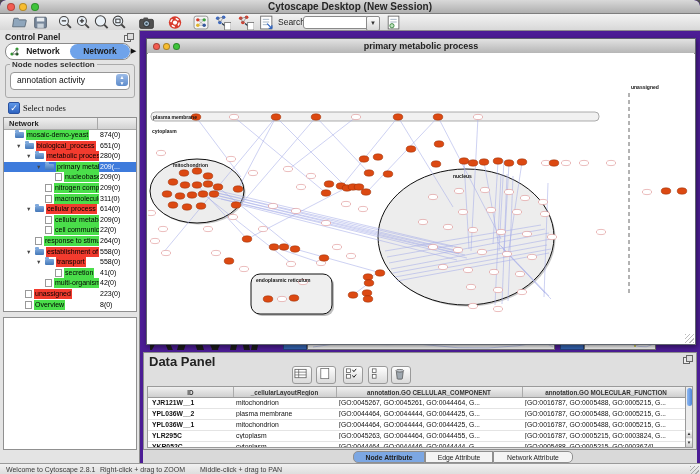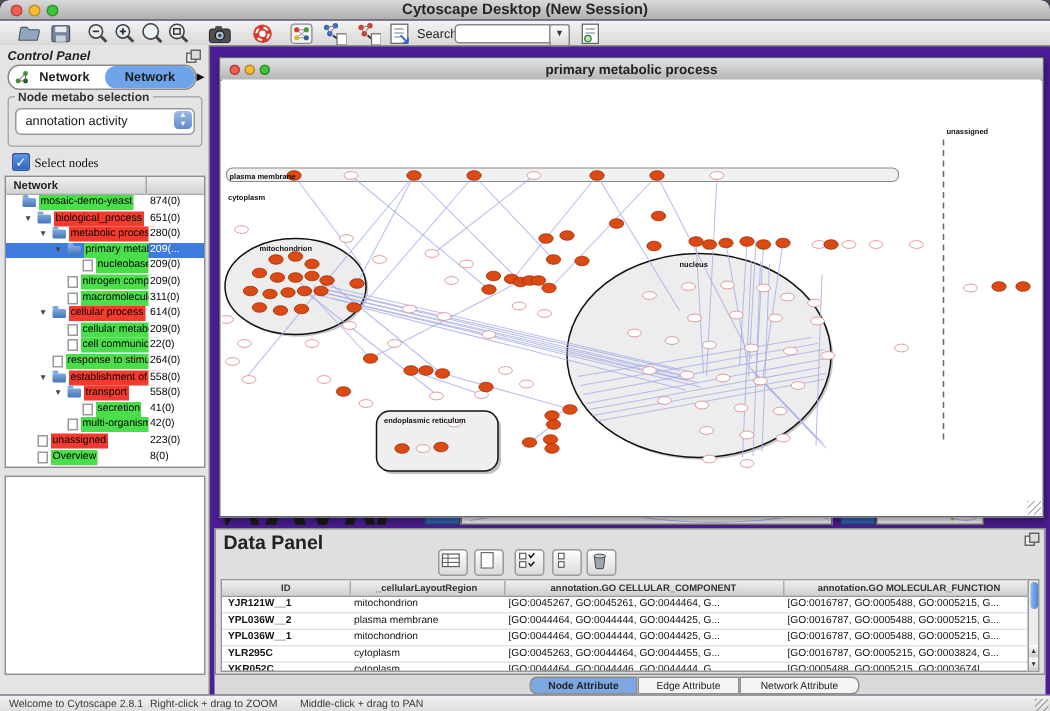--- a/index.html
+++ b/index.html
@@ -14,21 +14,21 @@
   
   .toolbar{position:absolute;left:0;top:14px;width:700px;height:16px;
     background:linear-gradient(#F3F3F3,#D8D8D8);border-bottom:1px solid #8E8E8E;}
   .tbicon{position:absolute;top:0px;width:18px;height:16px;display:inline-block;}
   .tbicon svg{width:18px;height:16px;}
   .searchlbl{position:absolute;left:278px;top:3px;font-size:8.5px;color:#222;}
   .searchbox{position:absolute;left:303px;top:1.5px;width:60px;height:11px;border:1px solid #8a8a8a;border-radius:3px;background:#fff;font-size:8px;padding:0 2px;}
   .searchdd{position:absolute;left:366px;top:1.5px;width:12px;height:13px;background:linear-gradient(#FDFDFD,#D8D8D8);border:1px solid #8a8a8a;border-radius:2px;font-size:6px;color:#333;text-align:center;line-height:13px;}
   
   .cpanel{position:absolute;left:0;top:30px;width:140px;height:433px;background:#E4E4E4;border-right:1px solid #8E8E8E;box-sizing:border-box;}
-  .cpanel-h{position:absolute;left:5px;top:2px;font-size:8.5px;font-weight:bold;color:#222;font-style:italic;}
+  .cpanel-h{position:absolute;left:5px;top:2px;font-size:8.5px;font-weight:bold;color:#222;}
   .floatico{position:absolute;width:9px;height:8px;}
   .floatico:before{content:"";position:absolute;left:0;top:2px;width:5px;height:5px;border:1px solid #666;background:#eee;}
   .floatico:after{content:"";position:absolute;left:3px;top:0;width:5px;height:5px;border:1px solid #666;background:#ddd;}
   .tabbar{position:absolute;left:5px;top:13px;width:124px;height:15px;background:#fff;border:1px solid #8A8A8A;border-radius:8px;overflow:hidden;}
   .tabseg{position:absolute;top:0;height:15px;font-size:8.5px;font-weight:bold;color:#1c1c1c;text-align:center;line-height:15px;}
   .tabseg.sel{background:#6FA3EA;border-radius:8px;}
   .taboverflow{position:absolute;left:131px;top:17px;font-size:7px;color:#111;}
   .groupbox{position:absolute;left:5px;top:34px;width:128px;height:32px;border:1px solid #ABABAB;border-radius:3px;}
   .grouplbl{position:absolute;left:4px;top:-5px;background:#E4E4E4;padding:0 2px;font-size:8px;font-weight:bold;color:#333;}
   .combo{position:absolute;left:4px;top:7px;width:118px;height:16px;background:#fff;border:1px solid #979797;border-radius:4px;}
@@ -179,21 +179,21 @@
             <circle cx="7" cy="2" r="1.6" fill="#2E9E2E"></circle>
             <circle cx="7" cy="7" r="1.6" fill="#145214"></circle>
             <path d="M2 7 L7 2 M7 7 L7 2 M2 7 L7 7" stroke="#666" stroke-width=".7" fill="none"></path>
           </svg>
         <span style="margin-left:10px;">Network</span>
       </div>
       <div class="tabseg sel" style="left:64px;width:60px;">Network</div>
     </div>
     <span class="taboverflow">▶</span>
     <div class="groupbox">
-      <span class="grouplbl">Node metabo selection</span>
+      <span class="grouplbl">Node nodes selection</span>
       <div class="combo">
         <span class="val">annotation activity</span>
         <span class="step">▲<br>▼</span>
       </div>
     </div>
     <div class="chkrow">
       <span class="chk">✓</span>
       <span class="chklbl">Select nodes</span>
     </div>
     <div class="treepanel">

